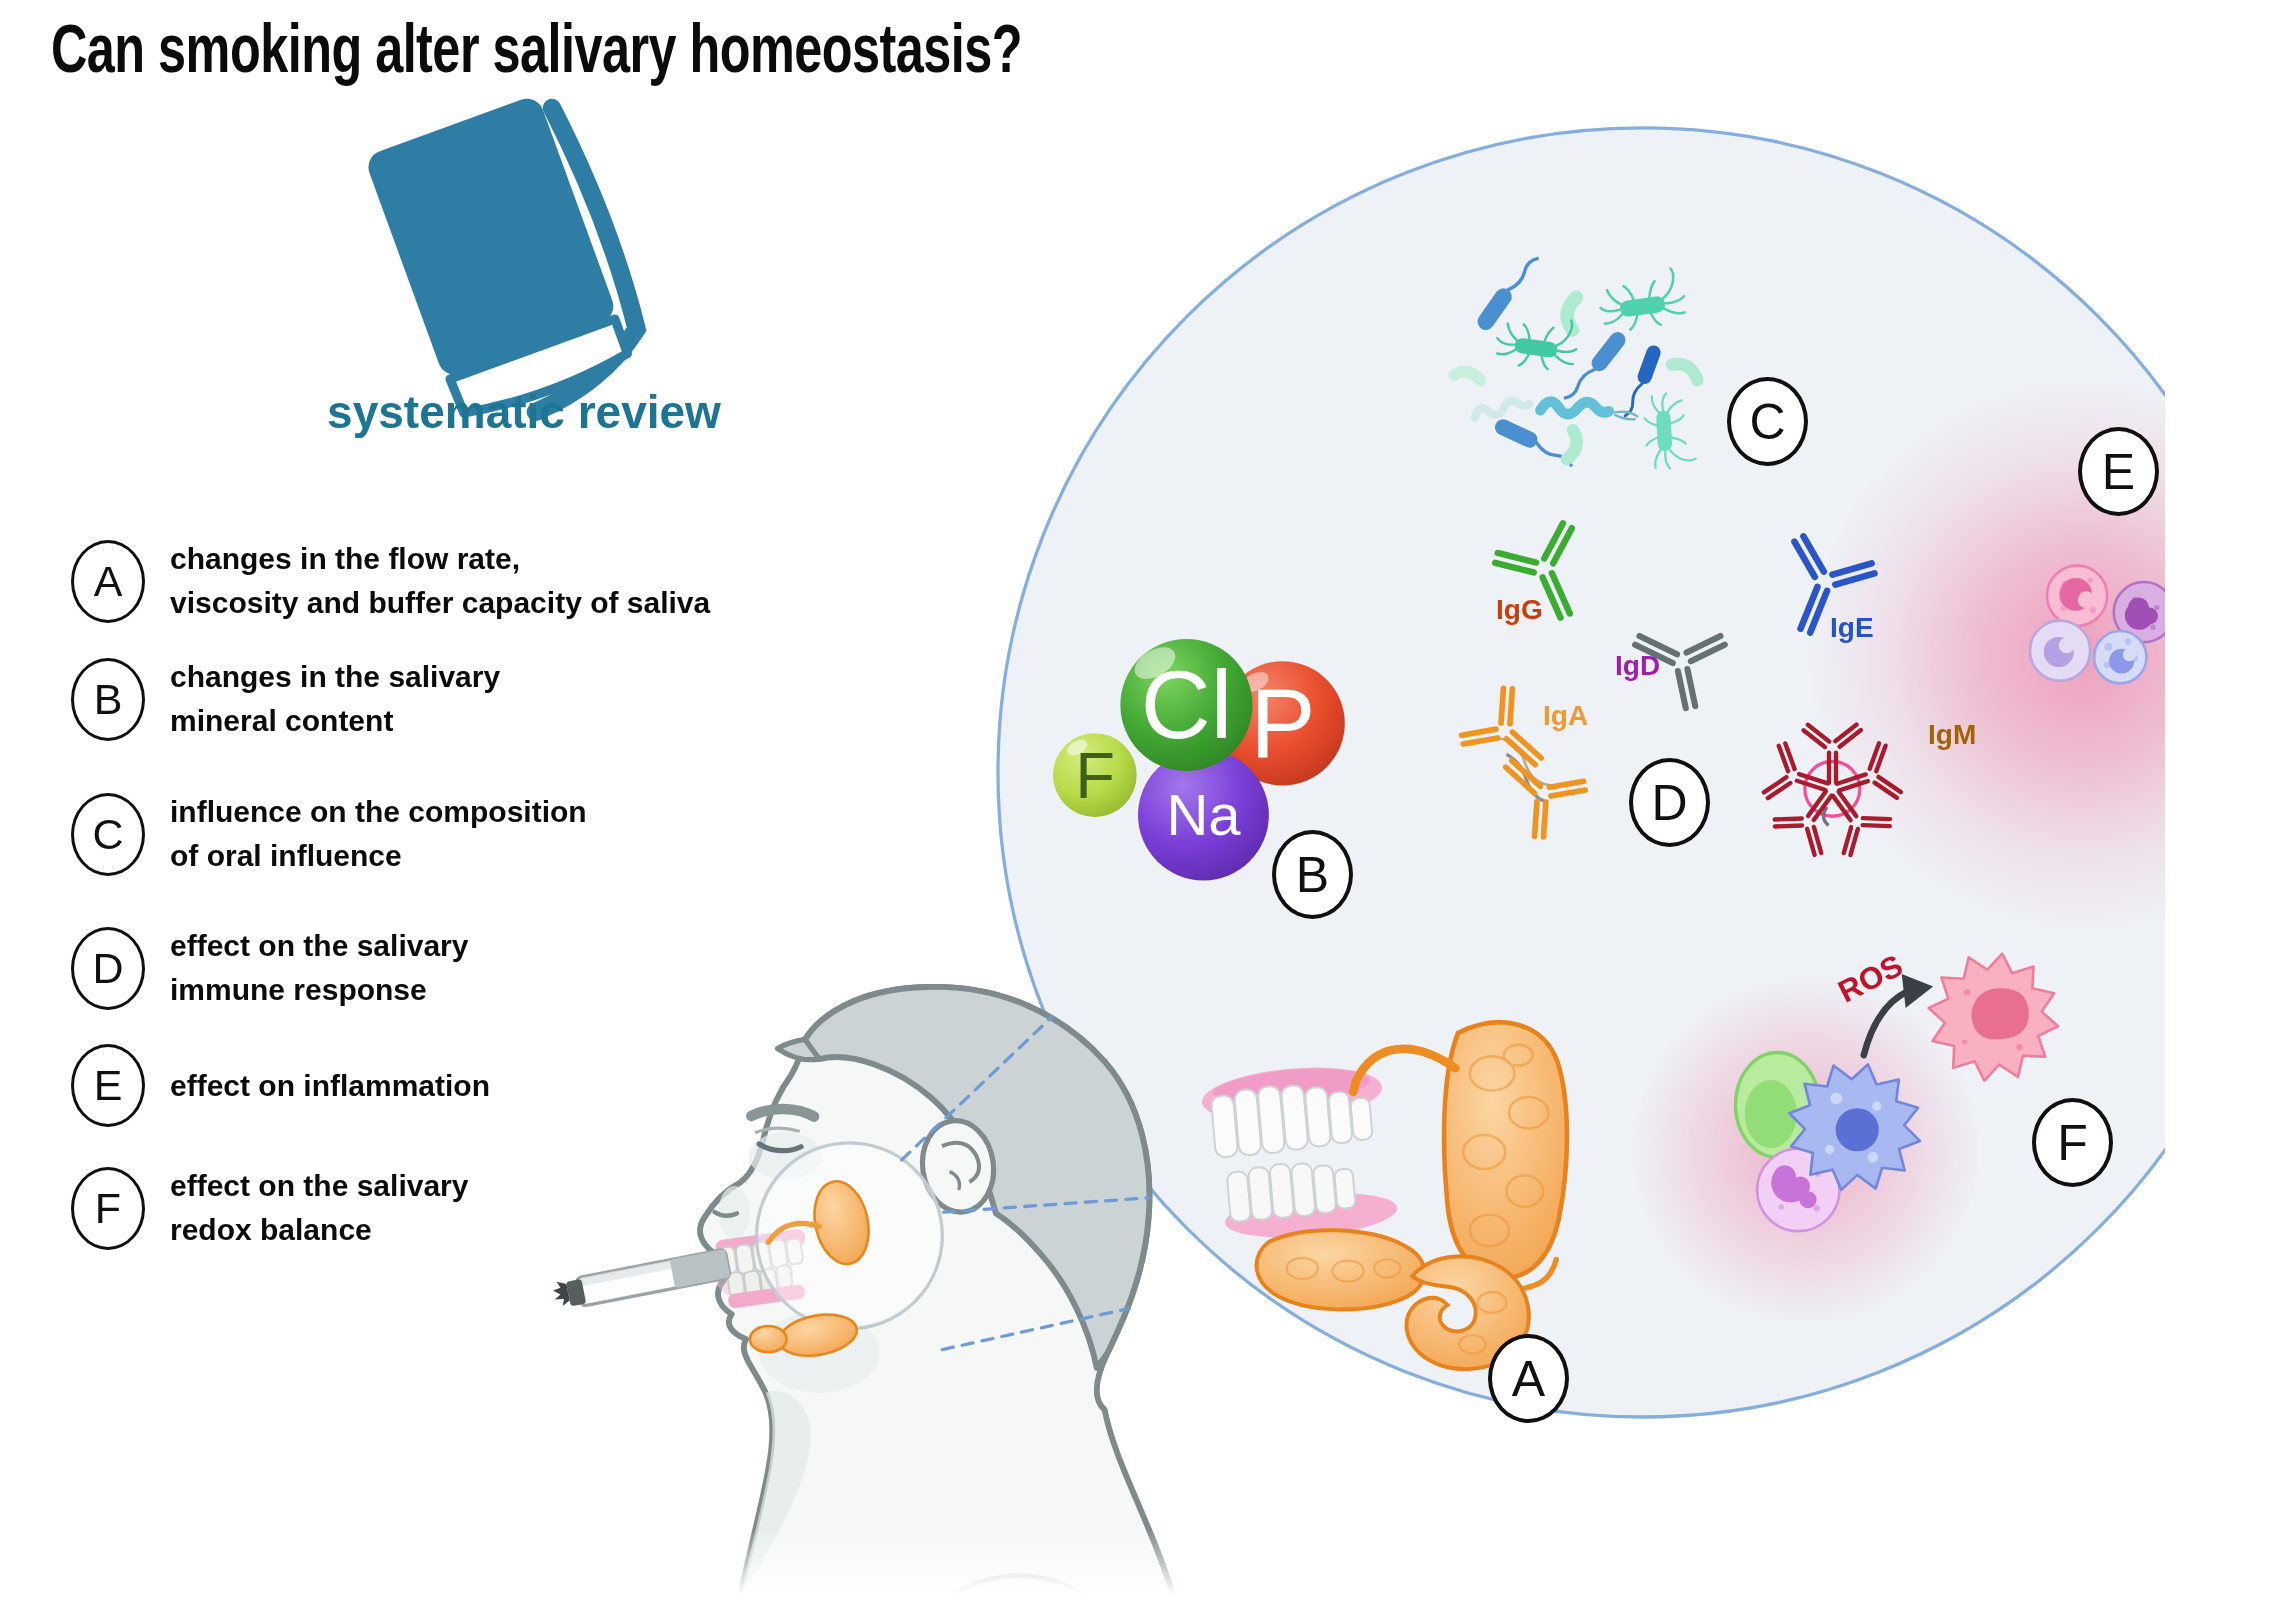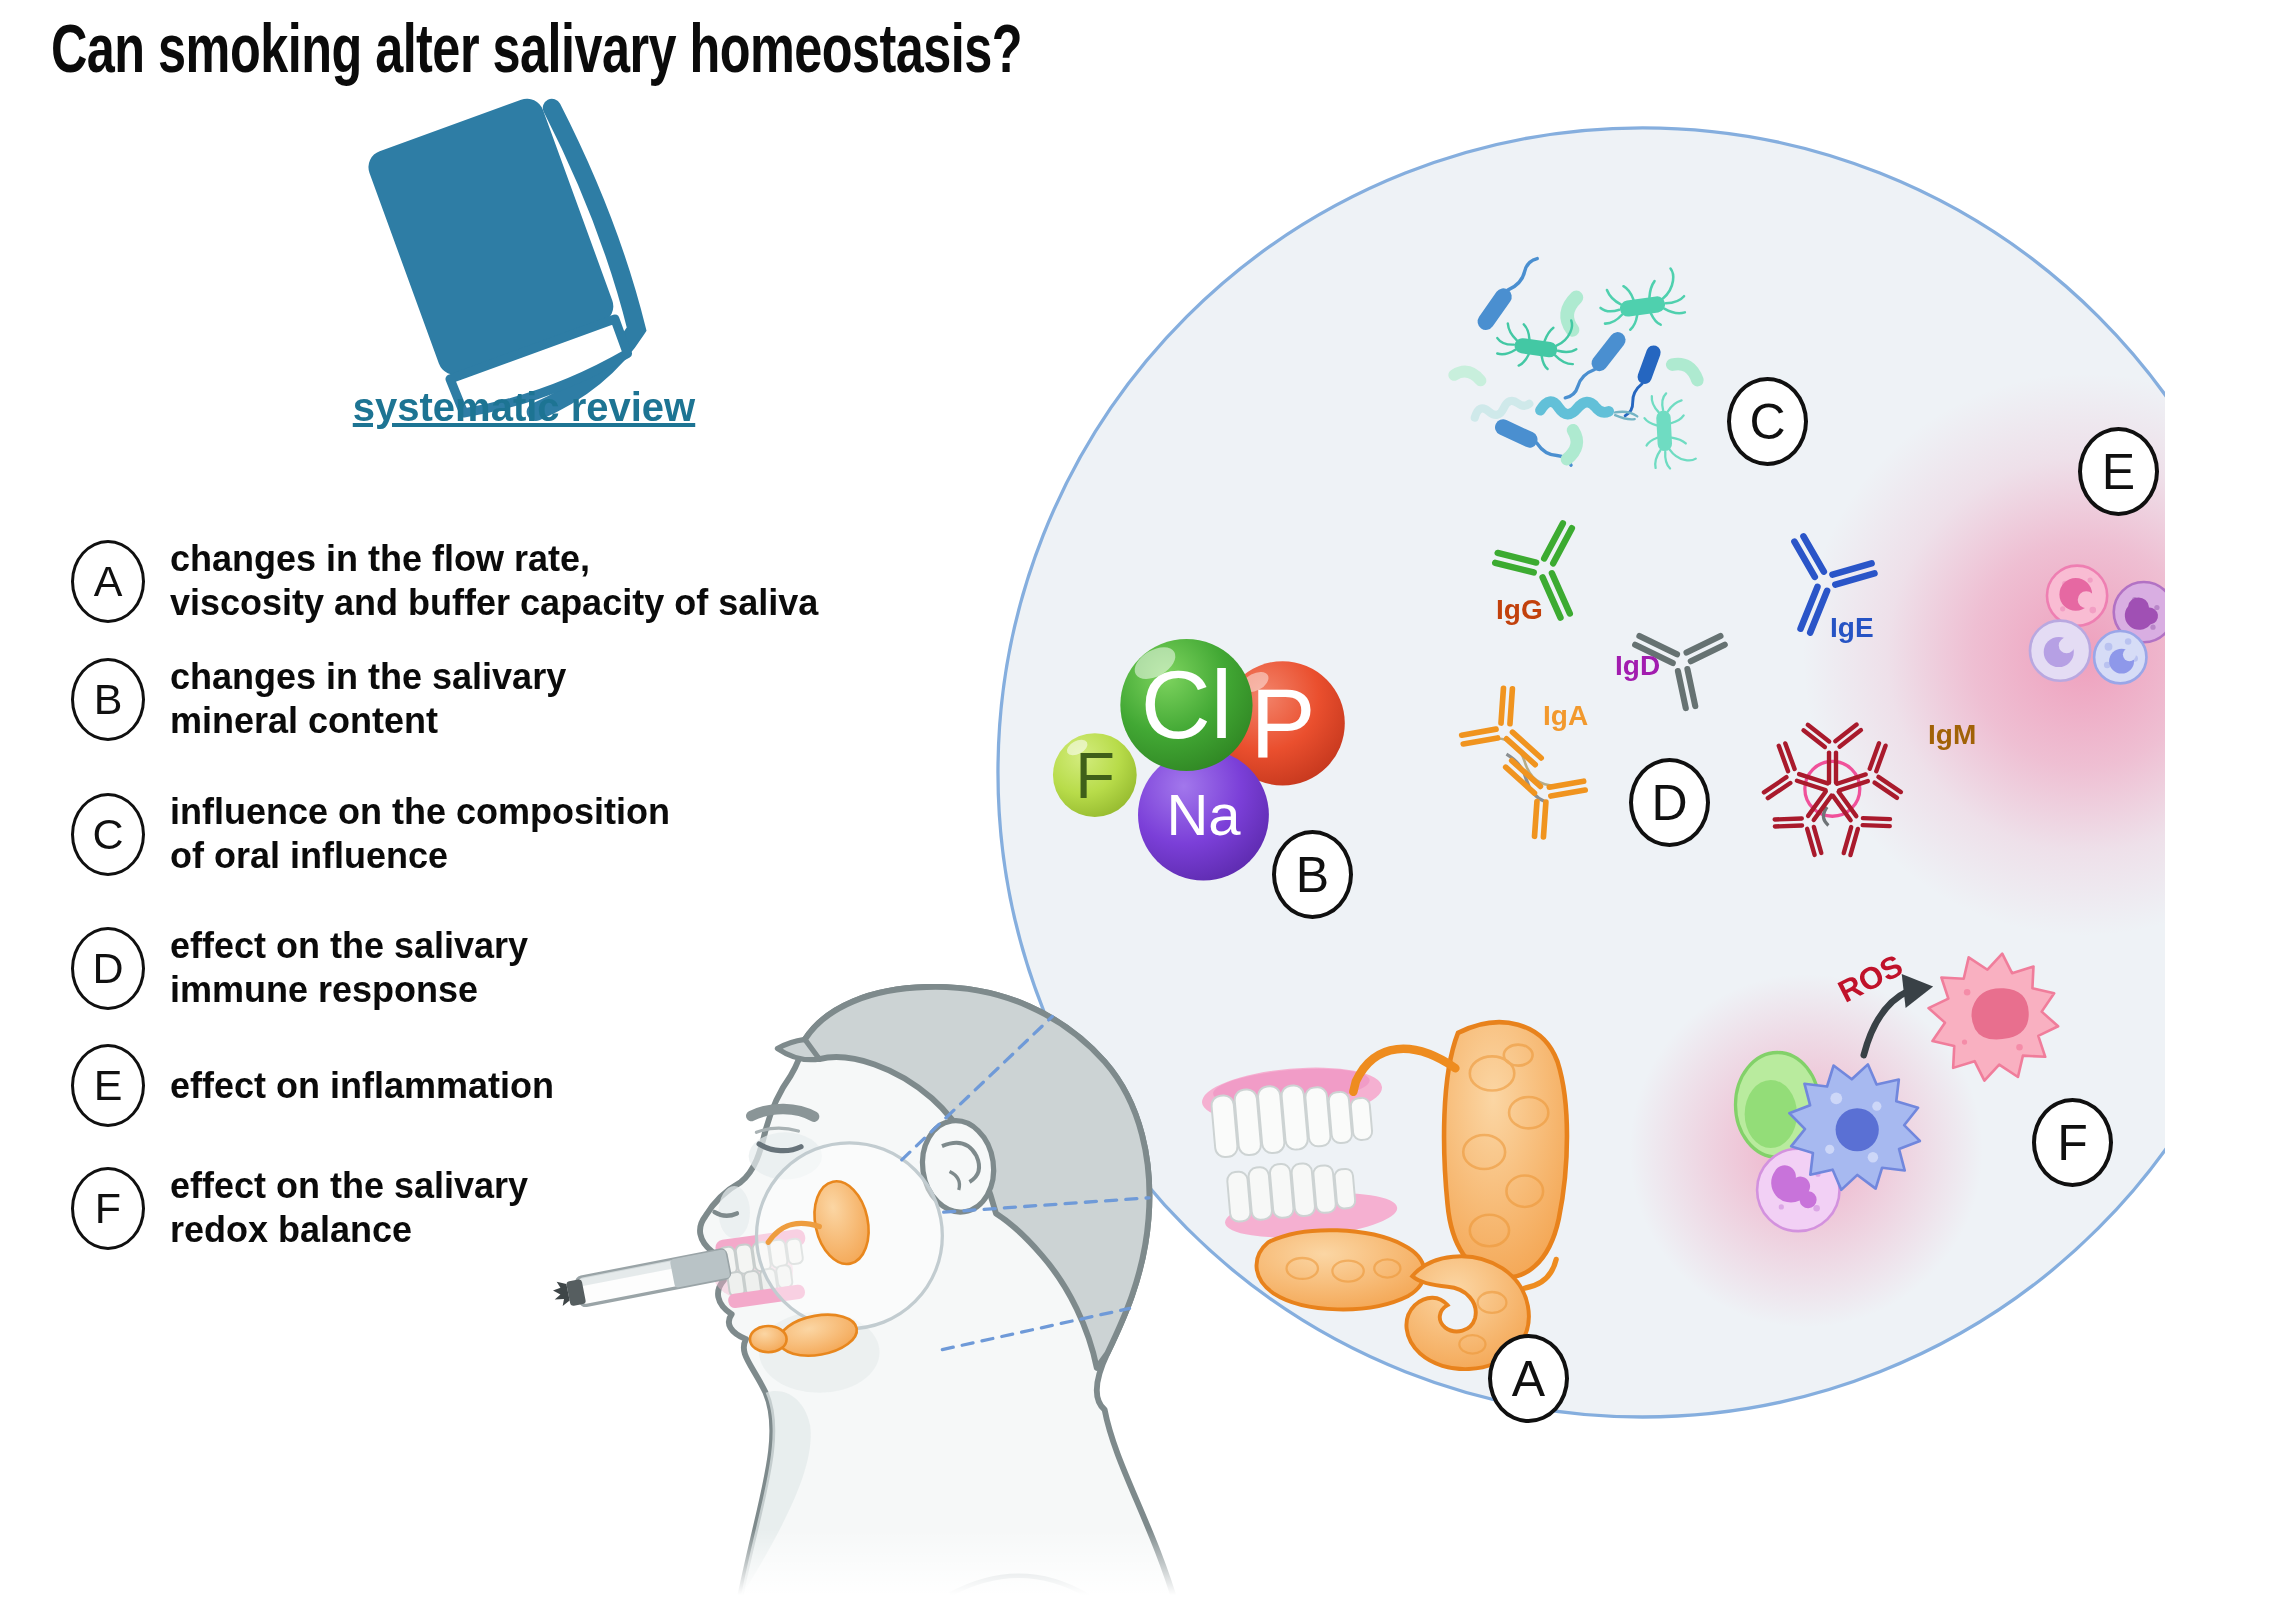--- a/index.html
+++ b/index.html
@@ -2,26 +2,26 @@
 <html style="font-size:10.5px"><head>
 <meta charset="utf-8">
 <style>
   html,body{margin:0;padding:0;background:#ffffff;font-family:"Liberation Sans",sans-serif;}
   #canvas{position:relative;width:2165px;height:1607px;background:#ffffff;overflow:hidden;}
   #art{position:absolute;left:0;top:0;z-index:1;}
   .txt{position:absolute;z-index:6;color:#0b0b0b;}
   #title{left:51px;top:9.2px;font-size:69px;font-weight:700;white-space:nowrap;
          transform:scaleX(.73);transform-origin:left top;letter-spacing:-0.7px;}
   #review-label{left:262px;top:385px;width:524px;text-align:center;
-         font-size:40px;font-weight:700;color:#1d7493;text-decoration:underline;}
+         font-size:46px;font-weight:700;color:#1d7493;}
   .legend-item{position:absolute;left:71px;display:flex;align-items:center;gap:25px;z-index:6;}
   .legend-oval{flex:none;width:68px;height:77px;border:3.9px solid #101010;border-radius:50%;
          background:#fff;display:flex;align-items:center;justify-content:center;
          font-size:43px;font-weight:500;color:#101010;}
-  .legend-text{font-size:36px;font-weight:700;line-height:44px;color:#0b0b0b;white-space:nowrap;}
+  .legend-text{font-size:30px;font-weight:700;line-height:44px;color:#0b0b0b;white-space:nowrap;}
   .dmarker{position:absolute;width:73px;height:81px;border:4.6px solid #101010;border-radius:50%;
          background:#fff;display:flex;align-items:center;justify-content:center;
          font-size:50px;font-weight:500;color:#101010;z-index:6;}
   .ion-letter{position:absolute;display:flex;align-items:center;justify-content:center;
          z-index:6;color:#ffffff;font-weight:400;}
   .iglabel{position:absolute;font-size:28px;font-weight:700;z-index:6;white-space:nowrap;}
   #ros-label{position:absolute;left:1837px;top:961px;font-size:31px;font-weight:700;
          color:#c0122a;transform:rotate(-27deg);z-index:6;}
 </style>
 </head>

